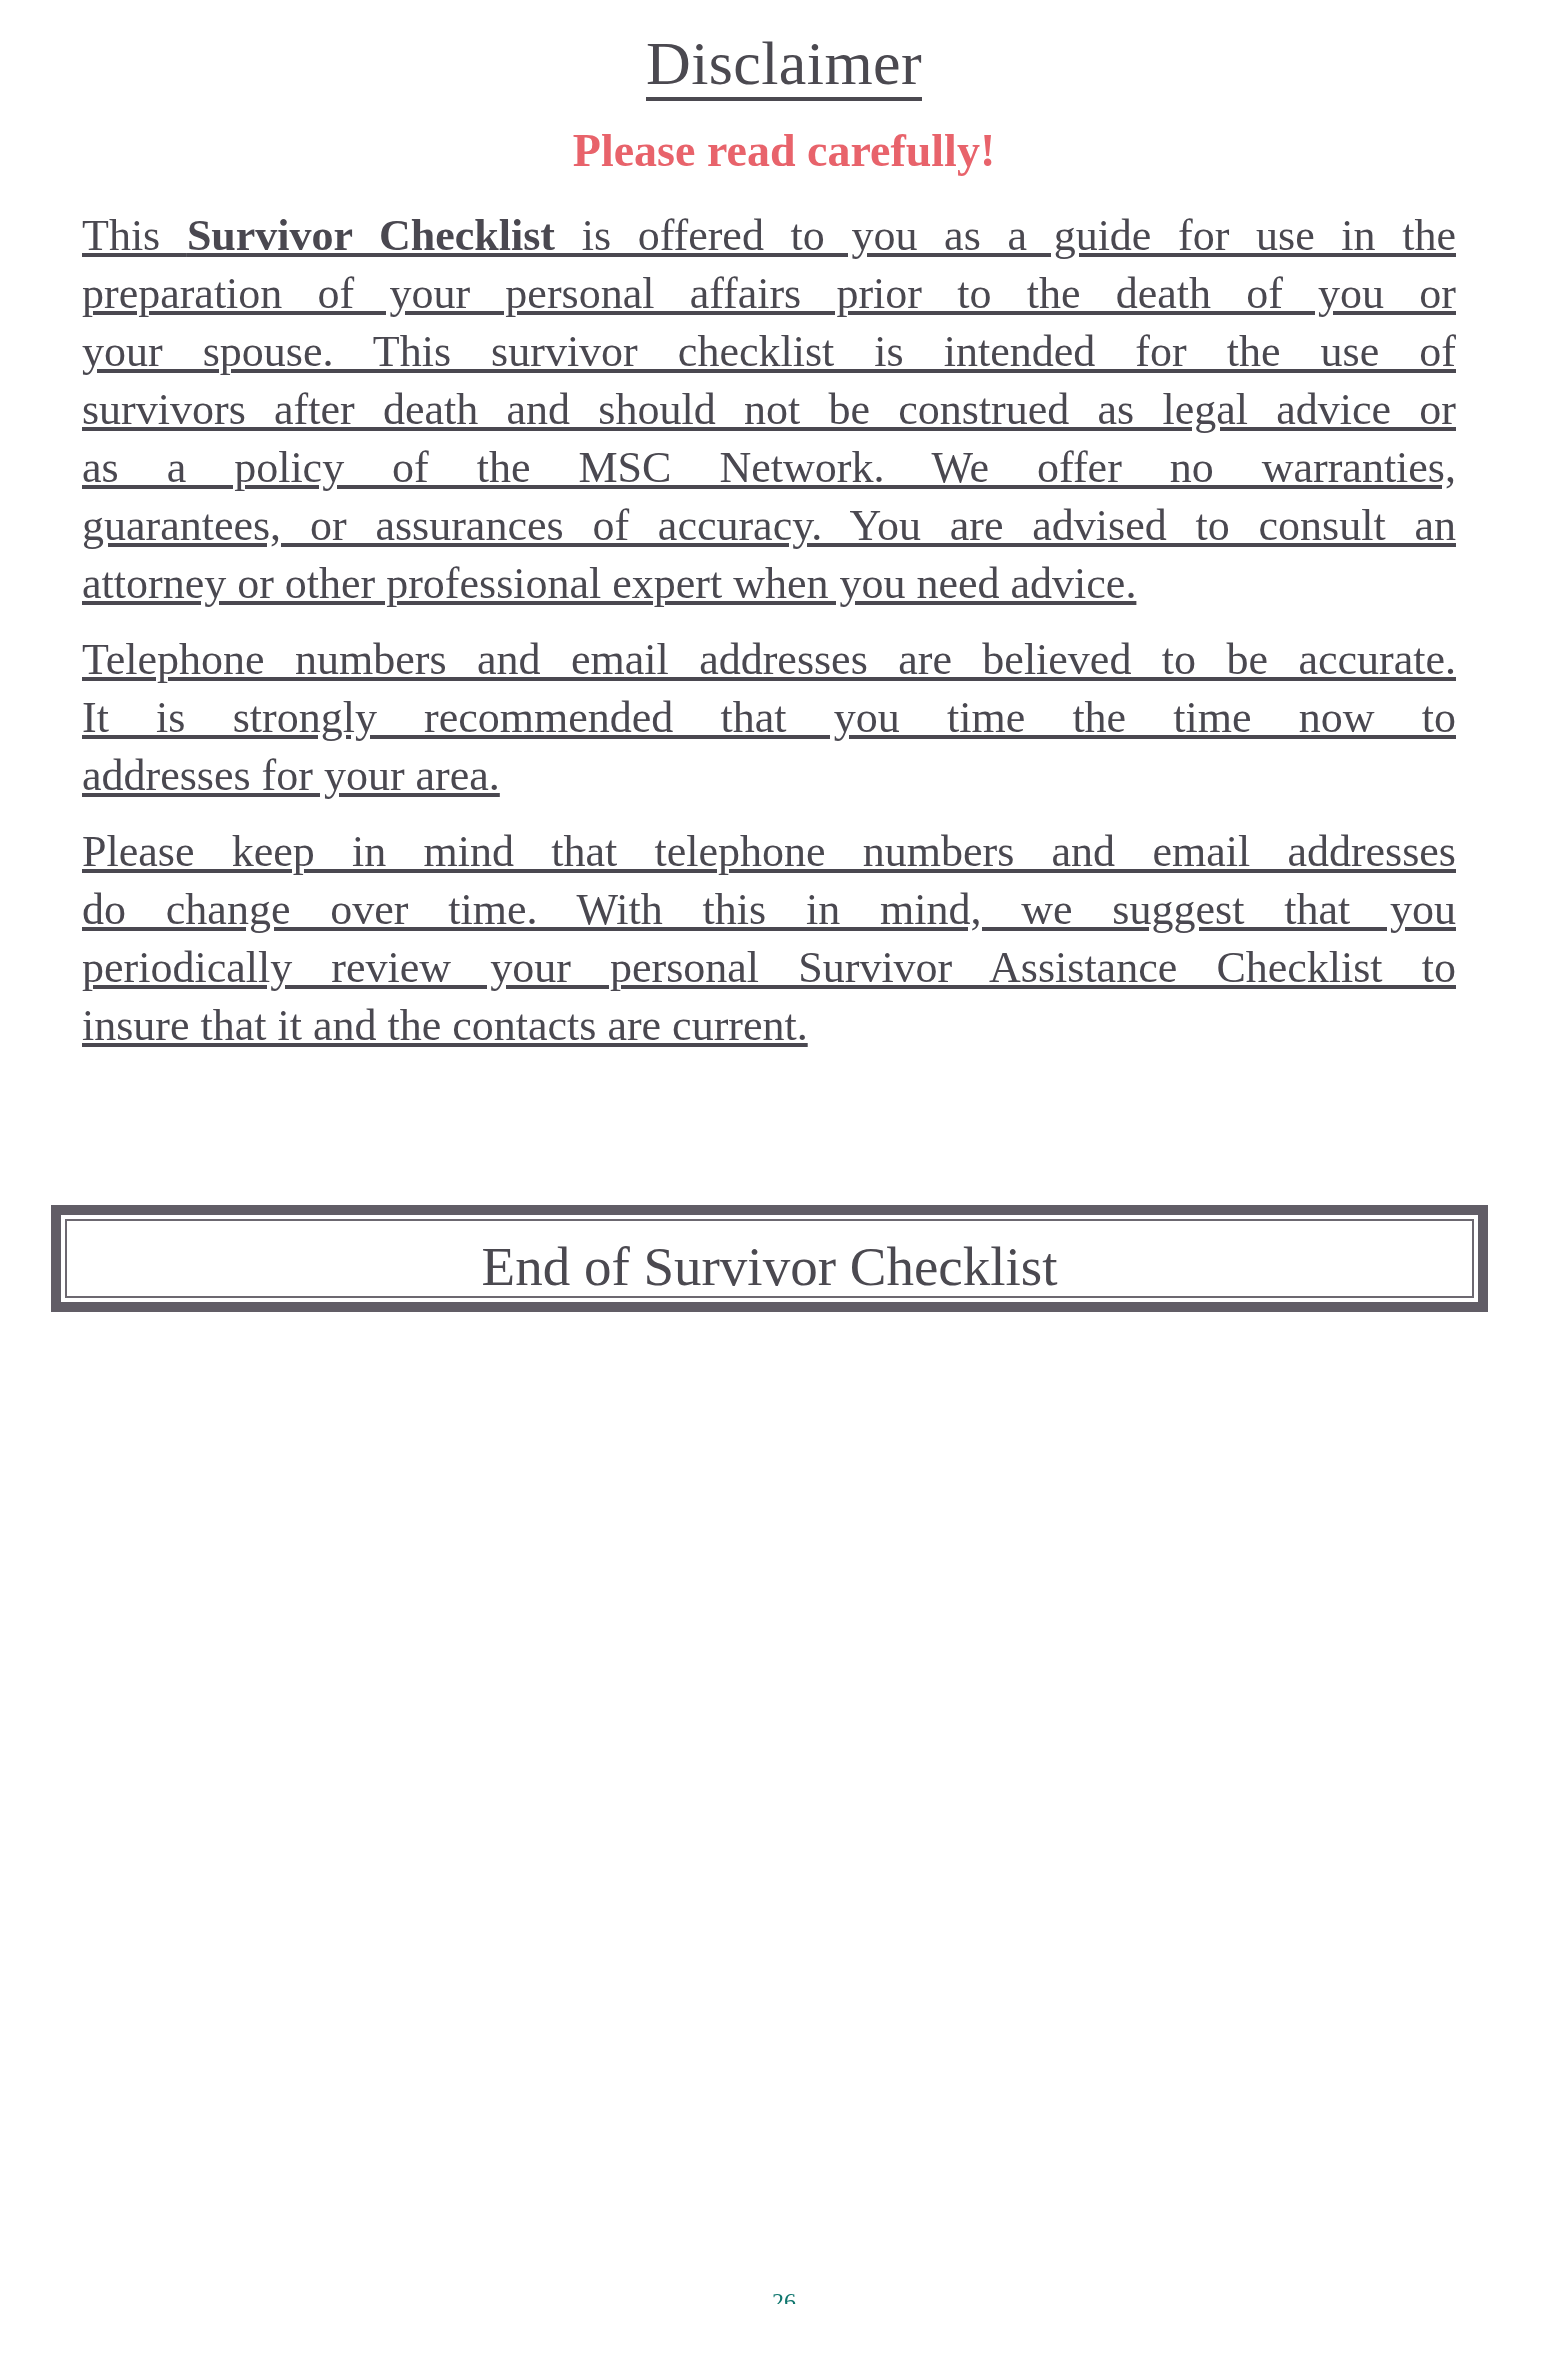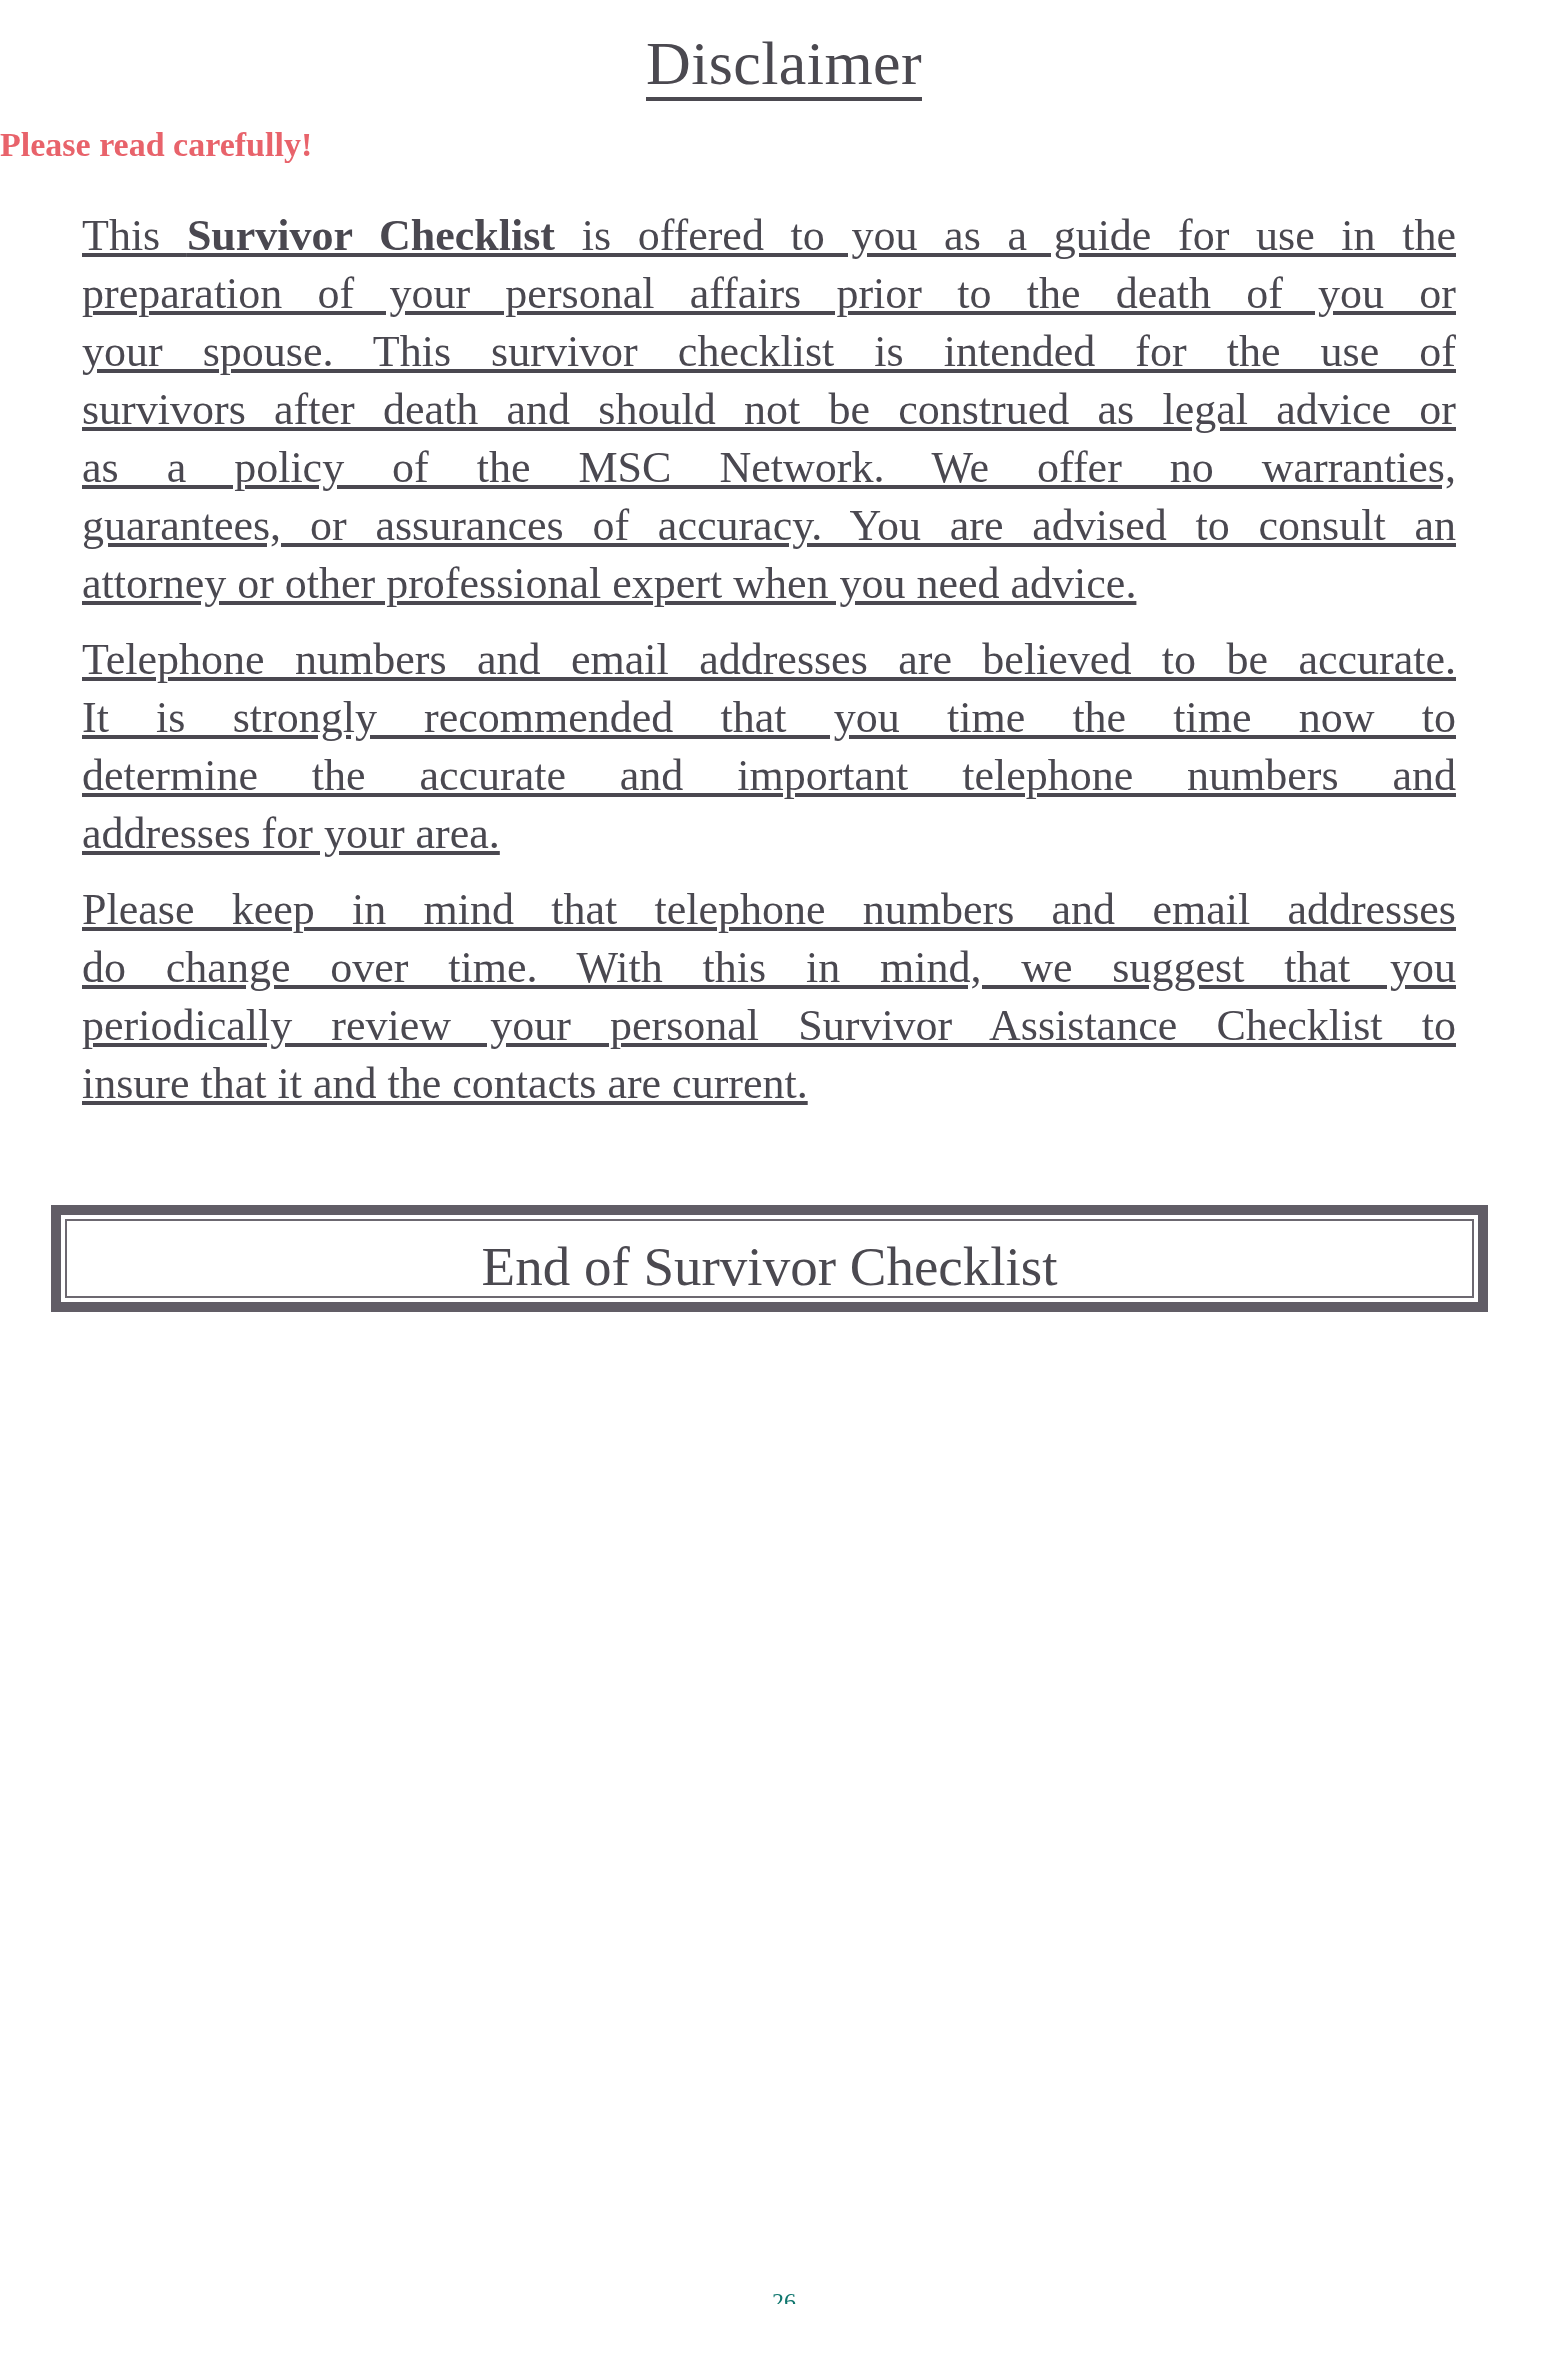--- a/index.html
+++ b/index.html
@@ -35,21 +35,22 @@
     display: inline-block;
     border-bottom: 4.6px solid #4b4950;
     padding-bottom: 3px;
     letter-spacing: 0.4px;
   }
   .subtitle {
     position: absolute;
     left: 0;
     width: 1568px;
     top: 128px;
-    font-size: 34px;
+    text-align: center;
+    font-size: 46px;
     font-weight: bold;
     color: #e8636b;
     line-height: 1;
   }
   .body {
     position: absolute;
     left: 82px;
     width: 1374px;
     top: 207px;
     font-size: 44px;
@@ -129,21 +130,20 @@
       <span class="line">preparation of your personal affairs prior to the death of you or</span>
       <span class="line">your spouse. This survivor checklist is intended for the use of</span>
       <span class="line">survivors after death and should not be construed as legal advice or</span>
       <span class="line">as a policy of the MSC Network.  We offer no warranties,</span>
       <span class="line">guarantees, or assurances of accuracy.  You are advised to consult an</span>
       <span class="line last">attorney or other professional expert when you need advice.</span>
     </p>
     <p class="para">
       <span class="line">Telephone numbers and email addresses are believed to be accurate.</span>
       <span class="line">It is strongly recommended that you time the time now to</span>
-      <span class="line">determine the accurate and important telephone numbers and</span>
       <span class="line last">addresses for your area.</span>
     </p>
     <p class="para">
       <span class="line">Please keep in mind that telephone numbers and email addresses</span>
       <span class="line">do change over time.  With this in mind, we suggest that you</span>
       <span class="line">periodically review your personal Survivor Assistance Checklist to</span>
       <span class="line last">insure that it and the contacts are current.</span>
     </p>
   </div>
 

